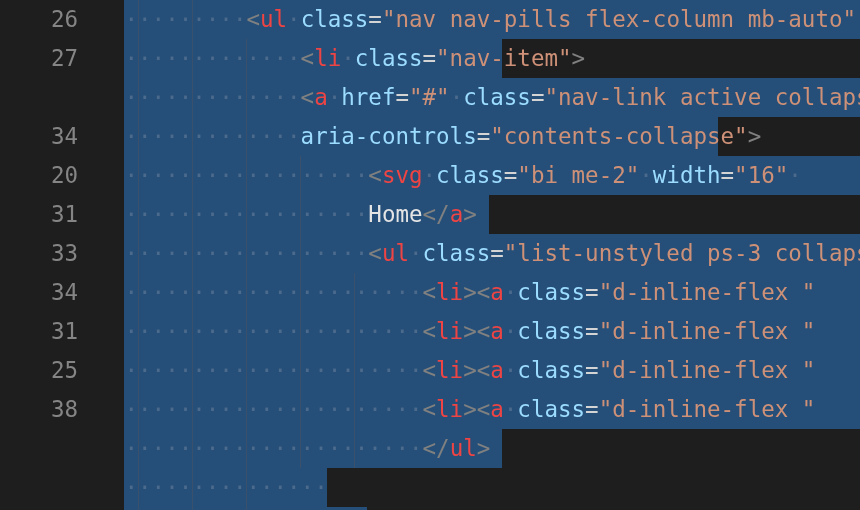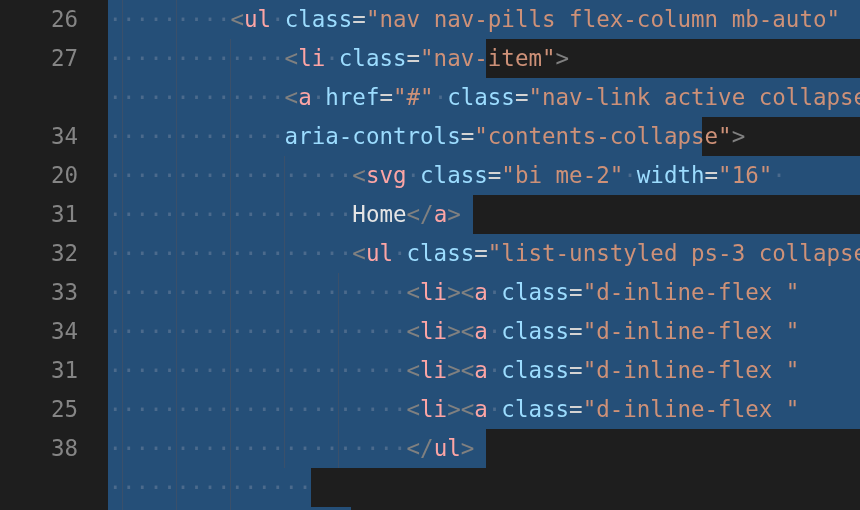--- a/index.html
+++ b/index.html
@@ -3,21 +3,21 @@
 <meta charset="utf-8">
 <style>
   * { margin: 0; padding: 0; box-sizing: border-box; }
   html, body {
     width: 860px; height: 510px; overflow: hidden;
     background: #1e1e1e;
     font-family: "SF Mono", ui-monospace, Menlo, Consolas, monospace;
     font-size: 22.5px;
     line-height: 39px;
   }
-  .editor { display: flex; height: 100%; }
+  .editor { display: flex; height: 100%; gap: 16px; }
   .gutter {
     width: 108px;
     background: #1e1e1e;
     color: #858585;
     text-align: right;
     padding-right: 30px;
     user-select: none;
     position: relative;
     z-index: 2;
   }
@@ -56,38 +56,37 @@
     content: "";
     position: absolute;
     top: 0; bottom: 0;
     width: 1px;
     background: #3a506b;
     z-index: 1;
   }
   .guide { position: absolute; }
   
   .pun { color: #808080; }      
-  .tag { color: #fca5a5; }
+  .tag { color: #ef4444; }
   .attr { color: #9cdcfe; }
   .str { color: #ce9178; }
   .plain { color: #e5e5e5; }
   .eq { color: #d4d4d4; }
 </style>
 </head>
 <body>
 
 <div class="editor">
   <div class="gutter">
       <div class="ln">26</div>
       <div class="ln">27</div>
       <div class="ln"></div>
       <div class="ln">34</div>
       <div class="ln">20</div>
       <div class="ln">31</div>
-      <div class="ln">32</div>
       <div class="ln">33</div>
       <div class="ln">34</div>
       <div class="ln">31</div>
       <div class="ln">25</div>
       <div class="ln">38</div>
     </div>
   <div class="code-viewport">
     <div class="code-scroll" style="left: -148.5px;"><div class="line"><div class="sel" style="left: 0px; right: -2000px; width: 4000px;"></div><div class="guide" style="left: 162px;"></div><div class="guide" style="left: 216px;"></div><span class="txt"><span class="ws">····················</span><span class="pun">&lt;</span><span class="tag">ul</span><span class="ws">·</span><span class="attr">class</span><span class="eq">=</span><span class="str">"nav nav-pills flex-column mb-auto"</span></span></div><div class="line"><div class="sel" style="left: 0px; right: auto; width: 526.5px;"></div><div class="guide" style="left: 162px;"></div><div class="guide" style="left: 216px;"></div><div class="guide" style="left: 270px;"></div><span class="txt"><span class="ws">························</span><span class="pun">&lt;</span><span class="tag">li</span><span class="ws">·</span><span class="attr">class</span><span class="eq">=</span><span class="str">"nav-item"</span><span class="pun">&gt;</span></span></div><div class="line"><div class="sel" style="left: 0px; right: -2000px; width: 4000px;"></div><div class="guide" style="left: 162px;"></div><div class="guide" style="left: 216px;"></div><div class="guide" style="left: 270px;"></div><span class="txt"><span class="ws">························</span><span class="pun">&lt;</span><span class="tag">a</span><span class="ws">·</span><span class="attr">href</span><span class="eq">=</span><span class="str">"#"</span><span class="ws">·</span><span class="attr">class</span><span class="eq">=</span><span class="str">"nav-link active collapsed"</span></span></div><div class="line"><div class="sel" style="left: 0px; right: auto; width: 742.5px;"></div><div class="guide" style="left: 162px;"></div><div class="guide" style="left: 216px;"></div><div class="guide" style="left: 270px;"></div><span class="txt"><span class="ws">························</span><span class="attr">aria-controls</span><span class="eq">=</span><span class="str">"contents-collapse"</span><span class="pun">&gt;</span></span></div><div class="line"><div class="sel" style="left: 0px; right: -2000px; width: 4000px;"></div><div class="guide" style="left: 162px;"></div><div class="guide" style="left: 216px;"></div><div class="guide" style="left: 270px;"></div><div class="guide" style="left: 324px;"></div><span class="txt"><span class="ws">·····························</span><span class="pun">&lt;</span><span class="tag">svg</span><span class="ws">·</span><span class="attr">class</span><span class="eq">=</span><span class="str">"bi me-2"</span><span class="ws">·</span><span class="attr">width</span><span class="eq">=</span><span class="str">"16"</span><span class="ws">·</span></span></div><div class="line"><div class="sel" style="left: 0px; right: auto; width: 513px;"></div><div class="guide" style="left: 162px;"></div><div class="guide" style="left: 216px;"></div><div class="guide" style="left: 270px;"></div><div class="guide" style="left: 324px;"></div><span class="txt"><span class="ws">·····························</span><span class="plain">Home</span><span class="pun">&lt;/</span><span class="tag">a</span><span class="pun">&gt;</span></span></div><div class="line"><div class="sel" style="left: 0px; right: -2000px; width: 4000px;"></div><div class="guide" style="left: 162px;"></div><div class="guide" style="left: 216px;"></div><div class="guide" style="left: 270px;"></div><div class="guide" style="left: 324px;"></div><span class="txt"><span class="ws">·····························</span><span class="pun">&lt;</span><span class="tag">ul</span><span class="ws">·</span><span class="attr">class</span><span class="eq">=</span><span class="str">"list-unstyled ps-3 collapse"</span></span></div><div class="line"><div class="sel" style="left: 0px; right: -2000px; width: 4000px;"></div><div class="guide" style="left: 162px;"></div><div class="guide" style="left: 216px;"></div><div class="guide" style="left: 270px;"></div><div class="guide" style="left: 324px;"></div><div class="guide" style="left: 378px;"></div><span class="txt"><span class="ws">·································</span><span class="pun">&lt;</span><span class="tag">li</span><span class="pun">&gt;&lt;</span><span class="tag">a</span><span class="ws">·</span><span class="attr">class</span><span class="eq">=</span><span class="str">"d-inline-flex "</span></span></div><div class="line"><div class="sel" style="left: 0px; right: -2000px; width: 4000px;"></div><div class="guide" style="left: 162px;"></div><div class="guide" style="left: 216px;"></div><div class="guide" style="left: 270px;"></div><div class="guide" style="left: 324px;"></div><div class="guide" style="left: 378px;"></div><span class="txt"><span class="ws">·································</span><span class="pun">&lt;</span><span class="tag">li</span><span class="pun">&gt;&lt;</span><span class="tag">a</span><span class="ws">·</span><span class="attr">class</span><span class="eq">=</span><span class="str">"d-inline-flex "</span></span></div><div class="line"><div class="sel" style="left: 0px; right: -2000px; width: 4000px;"></div><div class="guide" style="left: 162px;"></div><div class="guide" style="left: 216px;"></div><div class="guide" style="left: 270px;"></div><div class="guide" style="left: 324px;"></div><div class="guide" style="left: 378px;"></div><span class="txt"><span class="ws">·································</span><span class="pun">&lt;</span><span class="tag">li</span><span class="pun">&gt;&lt;</span><span class="tag">a</span><span class="ws">·</span><span class="attr">class</span><span class="eq">=</span><span class="str">"d-inline-flex "</span></span></div><div class="line"><div class="sel" style="left: 0px; right: -2000px; width: 4000px;"></div><div class="guide" style="left: 162px;"></div><div class="guide" style="left: 216px;"></div><div class="guide" style="left: 270px;"></div><div class="guide" style="left: 324px;"></div><div class="guide" style="left: 378px;"></div><span class="txt"><span class="ws">·································</span><span class="pun">&lt;</span><span class="tag">li</span><span class="pun">&gt;&lt;</span><span class="tag">a</span><span class="ws">·</span><span class="attr">class</span><span class="eq">=</span><span class="str">"d-inline-flex "</span></span></div><div class="line"><div class="sel" style="left: 0px; right: auto; width: 526.5px;"></div><div class="guide" style="left: 162px;"></div><div class="guide" style="left: 216px;"></div><div class="guide" style="left: 270px;"></div><div class="guide" style="left: 324px;"></div><div class="guide" style="left: 378px;"></div><span class="txt"><span class="ws">·································</span><span class="pun">&lt;/</span><span class="tag">ul</span><span class="pun">&gt;</span></span></div><div class="line"><div class="sel" style="left: 0px; right: auto; width: 351px;"></div><div class="guide" style="left: 162px;"></div><div class="guide" style="left: 216px;"></div><div class="guide" style="left: 270px;"></div><span class="txt"><span class="ws">··························</span></span></div><div class="line"><div class="sel" style="left: 0px; right: auto; width: 391.5px;"></div><div class="guide" style="left: 162px;"></div><div class="guide" style="left: 216px;"></div><div class="guide" style="left: 270px;"></div></div></div>
   </div>
 </div>

